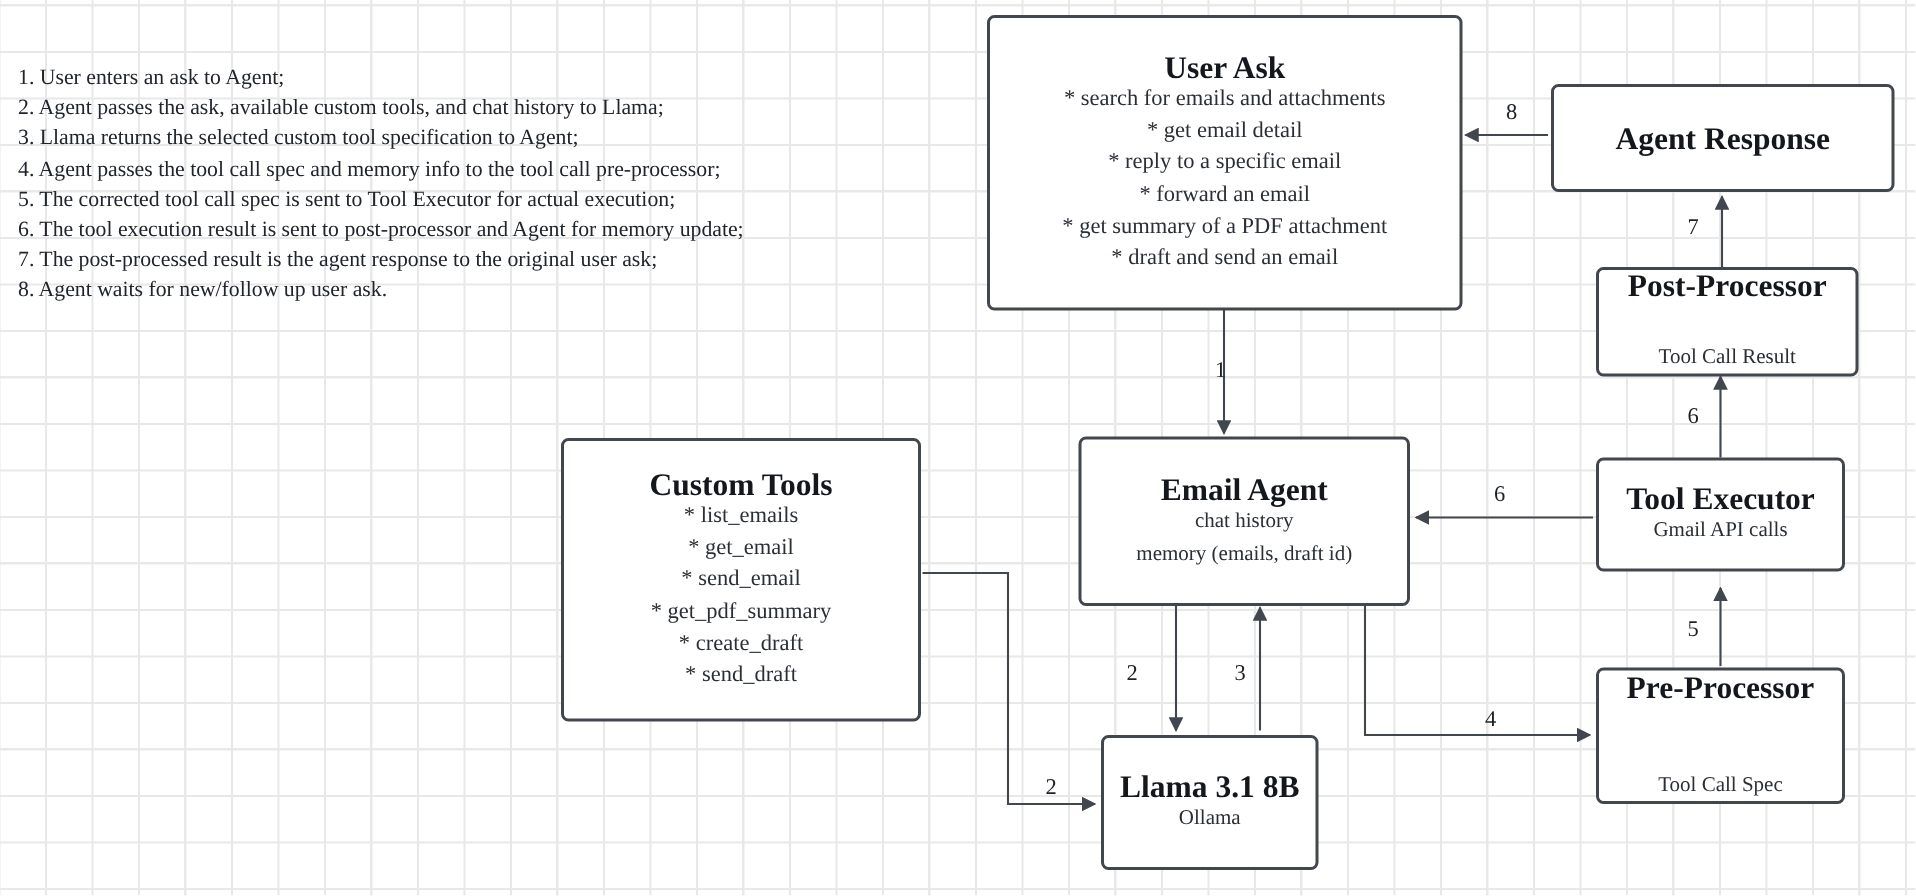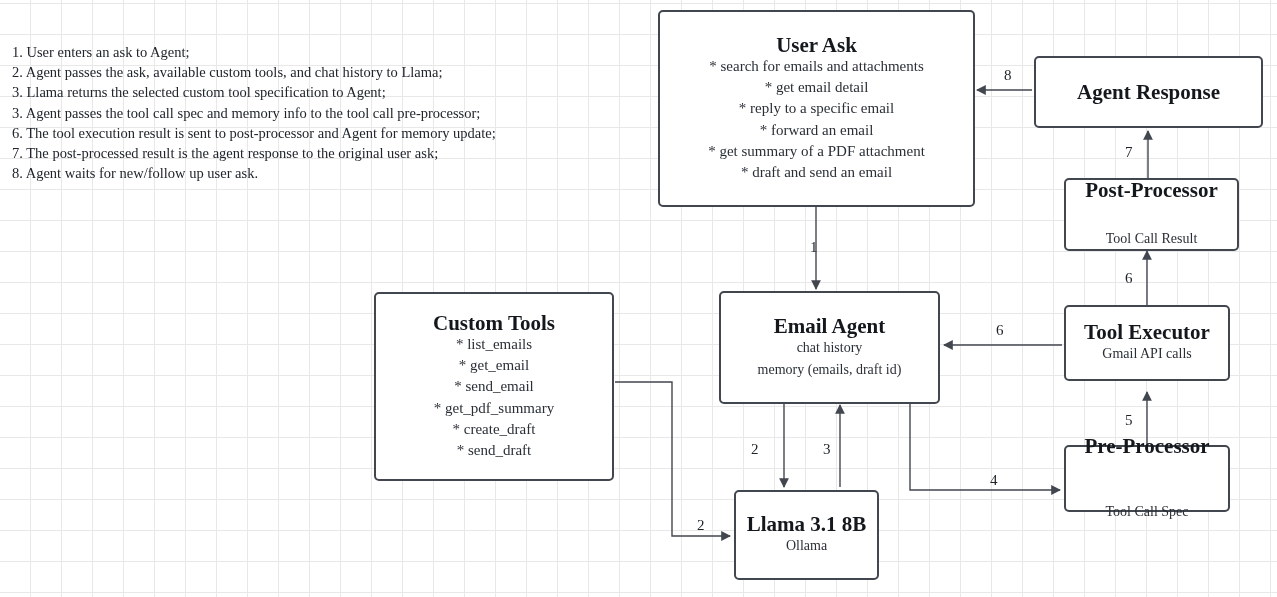--- a/index.html
+++ b/index.html
@@ -92,21 +92,22 @@
 </style>
 </head>
 <body>
 
 <div id="canvas">
 
   <div class="legend">
     <span class="legend-line">1. User enters an ask to Agent;</span>
     <span class="legend-line">2. Agent passes the ask, available custom tools, and chat history to Llama;</span>
     <span class="legend-line">3. Llama returns the selected custom tool specification to Agent;</span>
-    <span class="legend-line">3. Agent passes the tool call spec and memory info to the tool call pre-processor;</span>
+    <span class="legend-line">4. Agent passes the tool call spec and memory info to the tool call pre-processor;</span>
+    <span class="legend-line">5. The corrected tool call spec is sent to Tool Executor for actual execution;</span>
     <span class="legend-line">6. The tool execution result is sent to post-processor and Agent for memory update;</span>
     <span class="legend-line">7. The post-processed result is the agent response to the original user ask;</span>
     <span class="legend-line">8. Agent waits for new/follow up user ask.</span>
   </div>
 
   <svg class="edge-layer" viewBox="0 0 1277 597" width="1277" height="597">
     <defs>
       <marker id="arrow" viewBox="0 0 10 10" refX="9" refY="5" markerWidth="7" markerHeight="7" orient="auto-start-reverse">
         <path d="M 0 0 L 10 5 L 0 10 z" fill="#42474f"></path>
       </marker>
@@ -163,21 +164,21 @@
   <div class="node" style="left:1064px; top:178px; width:175px; height:73px;gap:27px;">
     <div class="title">Post-Processor</div>
     <div class="sub">Tool Call Result</div>
   </div>
 
   <div class="node" style="left:1064px; top:305px; width:166px; height:76px;">
     <div class="title">Tool Executor</div>
     <div class="sub">Gmail API calls</div>
   </div>
 
-  <div class="node" style="left:1064px; top:445px; width:166px; height:67px;gap:44px;">
+  <div class="node" style="left:1064px; top:445px; width:166px; height:91px;gap:44px;">
     <div class="title">Pre-Processor</div>
     <div class="sub">Tool Call Spec</div>
   </div>
 
   <div class="node" style="left:719px; top:291px; width:221px; height:113px;">
     <div class="title">Email Agent</div>
     <div class="sub">chat history</div>
     <div class="sub">memory (emails, draft id)</div>
   </div>
 

